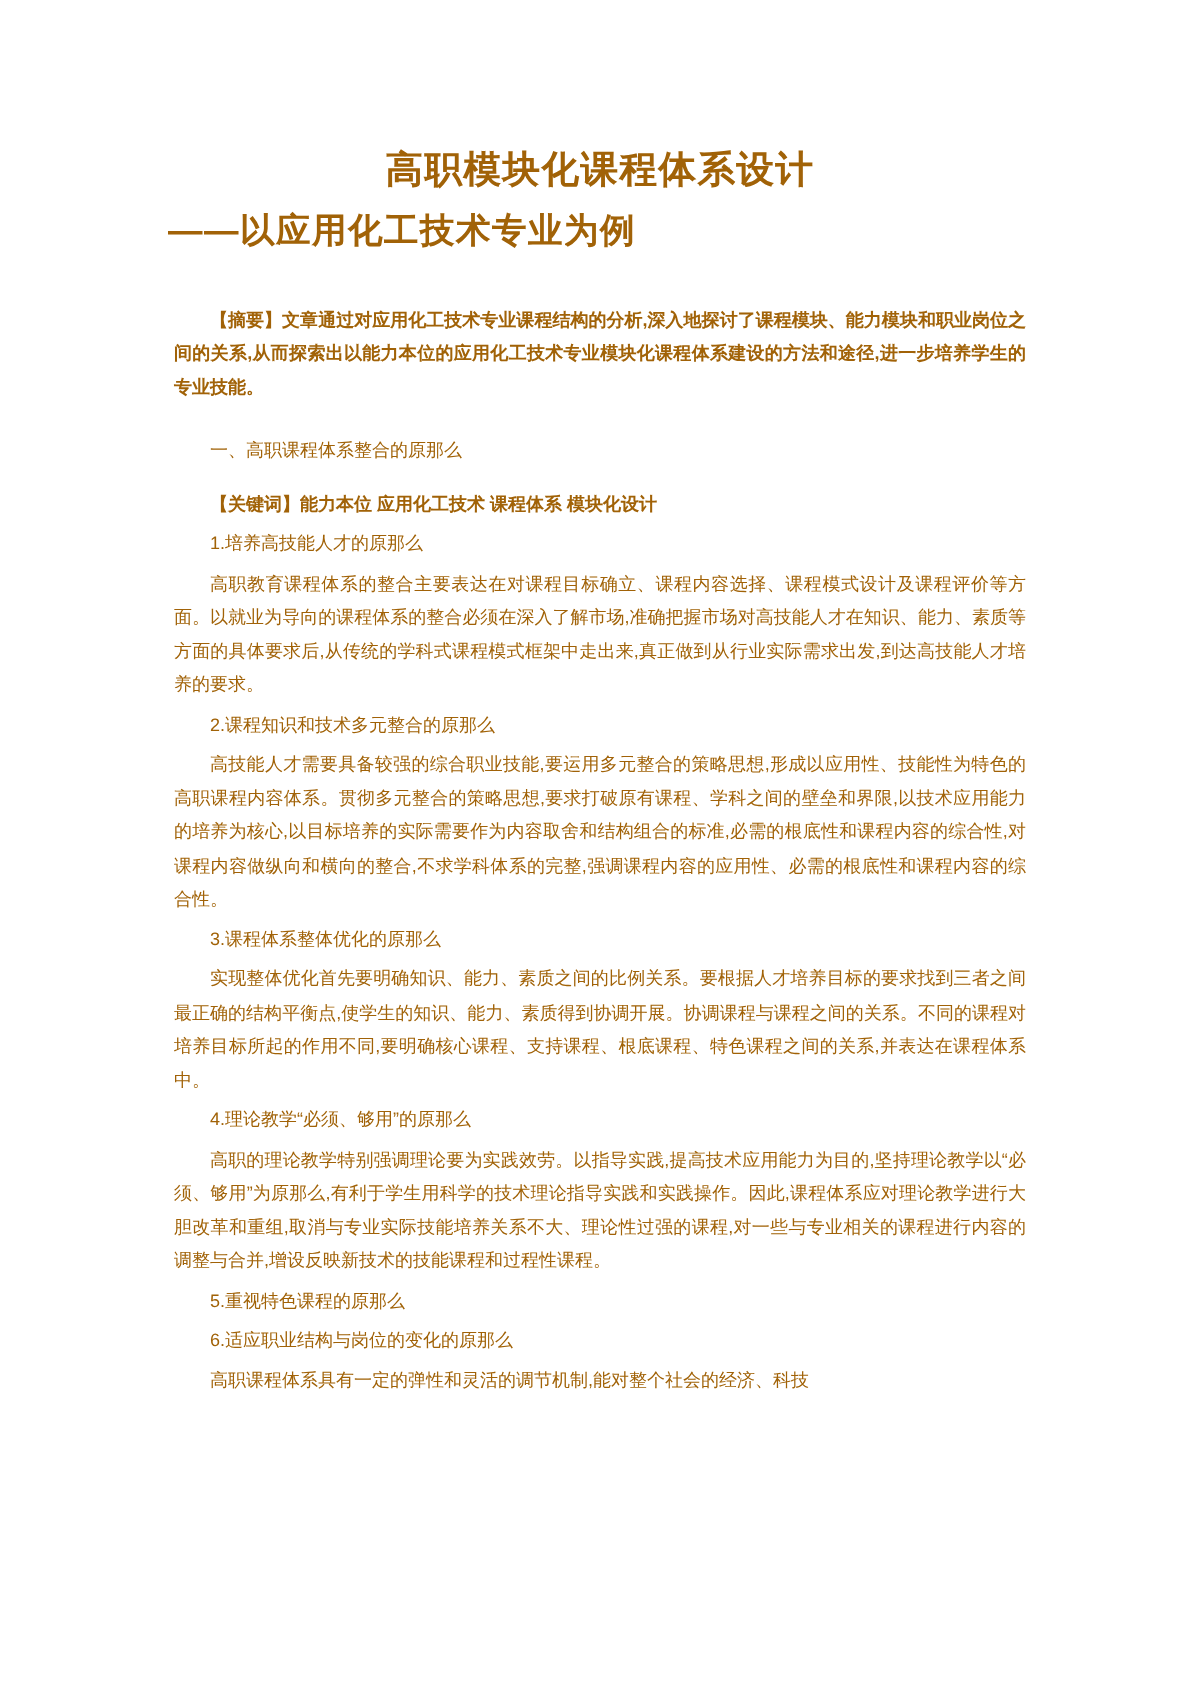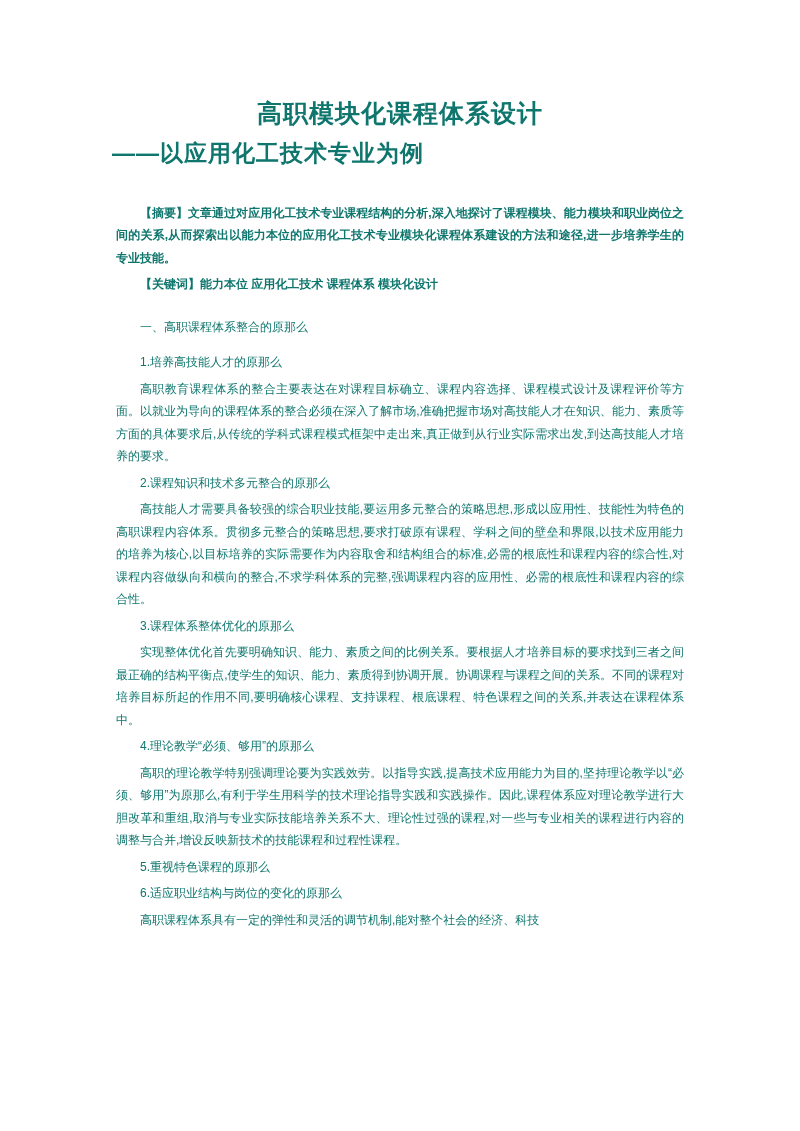--- a/index.html
+++ b/index.html
@@ -10,21 +10,21 @@
   .page {
     position: relative;
     width: 800px;
     height: 1131px;
     margin: 0 auto;
     background: #ffffff;
     box-sizing: border-box;
     padding: 98px 112px 0 112px;
     overflow: hidden;
     font-family: "Liberation Sans", sans-serif;
-    color: #0f766e;
+    color: #a16207;
   }
   .doc-title {
     margin: 0 0 12px 0;
     font-size: 25px;
     line-height: 1.2;
     font-weight: bold;
     text-align: center;
     letter-spacing: 1px;
   }
   .doc-subtitle {
@@ -52,23 +52,23 @@
 </style>
 </head>
 <body>
 
 <div class="page">
 
   <h1 class="doc-title">高职模块化课程体系设计</h1>
   <h2 class="doc-subtitle">——以应用化工技术专业为例</h2>
 
   <p class="para para-bold">【摘要】文章通过对应用化工技术专业课程结构的分析,深入地探讨了课程模块、能力模块和职业岗位之间的关系,从而探索出以能力本位的应用化工技术专业模块化课程体系建设的方法和途径,进一步培养学生的专业技能。</p>
+  <p class="para section-heading">一、高职课程体系整合的原那么</p>
+
   <p class="para para-bold">【关键词】能力本位 应用化工技术 课程体系 模块化设计</p>
-
-  <p class="para section-heading">一、高职课程体系整合的原那么</p>
 
   <p class="para">1.培养高技能人才的原那么</p>
   <p class="para">高职教育课程体系的整合主要表达在对课程目标确立、课程内容选择、课程模式设计及课程评价等方面。以就业为导向的课程体系的整合必须在深入了解市场,准确把握市场对高技能人才在知识、能力、素质等方面的具体要求后,从传统的学科式课程模式框架中走出来,真正做到从行业实际需求出发,到达高技能人才培养的要求。</p>
 
   <p class="para">2.课程知识和技术多元整合的原那么</p>
   <p class="para">高技能人才需要具备较强的综合职业技能,要运用多元整合的策略思想,形成以应用性、技能性为特色的高职课程内容体系。贯彻多元整合的策略思想,要求打破原有课程、学科之间的壁垒和界限,以技术应用能力的培养为核心,以目标培养的实际需要作为内容取舍和结构组合的标准,必需的根底性和课程内容的综合性,对课程内容做纵向和横向的整合,不求学科体系的完整,强调课程内容的应用性、必需的根底性和课程内容的综合性。</p>
 
   <p class="para">3.课程体系整体优化的原那么</p>
   <p class="para">实现整体优化首先要明确知识、能力、素质之间的比例关系。要根据人才培养目标的要求找到三者之间最正确的结构平衡点,使学生的知识、能力、素质得到协调开展。协调课程与课程之间的关系。不同的课程对培养目标所起的作用不同,要明确核心课程、支持课程、根底课程、特色课程之间的关系,并表达在课程体系中。</p>
 

